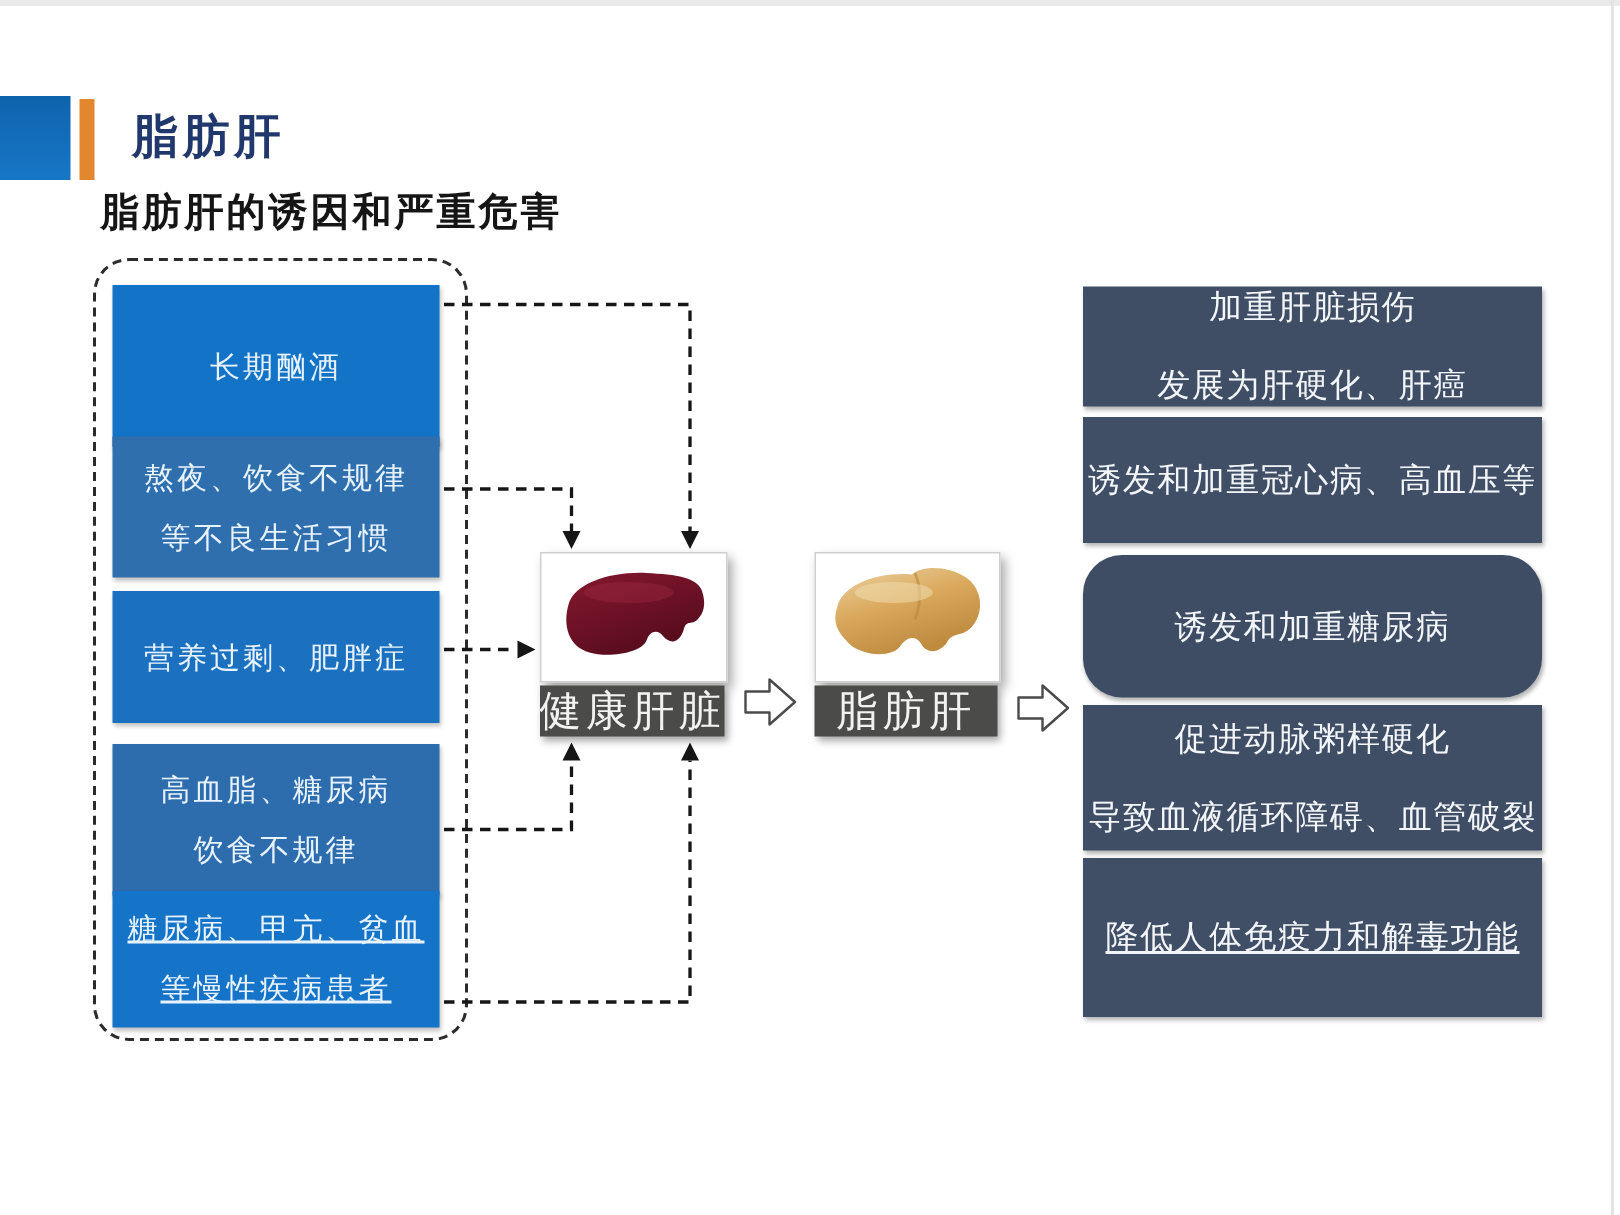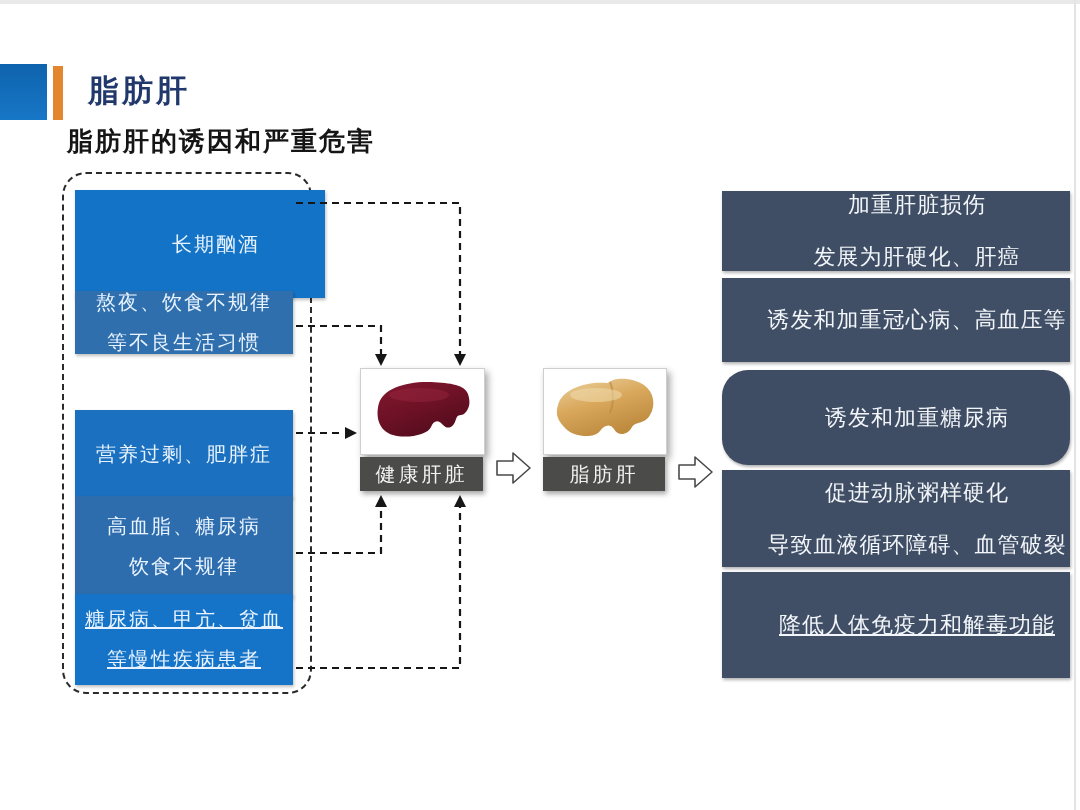--- a/index.html
+++ b/index.html
@@ -18,46 +18,46 @@
     color:#20386b;letter-spacing:3px;}
   .subtitle{position:absolute;left:67px;top:124px;margin:0;font-size:26px;font-weight:bold;
     color:#151515;letter-spacing:2px;}
 
   
   .causes-border{position:absolute;left:62px;top:172px;width:246px;height:518px;
     border:2px dashed #2b2b2b;border-radius:24px;}
   .cause{position:absolute;left:75px;width:218px;display:flex;flex-direction:column;
     justify-content:center;align-items:center;row-gap:13px;color:#e8f3ff;
     font-size:20px;letter-spacing:2px;box-shadow:1px 2px 3px rgba(0,0,0,.25);}
-  .c1{top:190px;height:108px;background:#1373c6;padding-left:32px;}
-  .c2{top:291px;height:63px;background:#2f6fad;}
-  .c3{top:410px;height:88px;background:#1b70bf;}
+  .c1{top:190px;height:108px;background:#1373c6;}
+  .c2{top:291px;height:94px;background:#2f6fad;}
+  .c3{top:394px;height:88px;background:#1b70bf;}
   .c4{top:496px;height:101px;background:#2d6cad;}
   .c5{top:594px;height:91px;background:#1573c8;text-decoration:underline;}
 
   
   .effect{position:absolute;left:722px;width:306px;display:flex;flex-direction:column;
     justify-content:center;align-items:center;row-gap:22px;color:#f2f5f9;background:#3f4e64;
-    font-size:22px;letter-spacing:1px;box-shadow:1px 2px 3px rgba(0,0,0,.3);padding-left:42px;}
+    font-size:22px;letter-spacing:1px;box-shadow:1px 2px 3px rgba(0,0,0,.3);}
   .e1{top:191px;height:80px;}
   .e2{top:278px;height:84px;background:#404f66;}
   .e3{top:370px;height:95px;background:#3e4d63;border-radius:26px;}
   .e4{top:470px;height:97px;}
   .e5{top:572px;height:106px;background:#414f66;text-decoration:underline;}
 
   .txt-line{white-space:nowrap;}
   .txt-line:empty{display:none;}
 
   
   .frame{position:absolute;background:#fff;border:1px solid #cfcfcf;
     box-shadow:3px 4px 7px rgba(0,0,0,.35);}
   .frame-healthy{left:360px;top:368px;width:123px;height:85px;}
   .frame-fatty{left:543px;top:368px;width:122px;height:85px;}
   .liver-label{position:absolute;height:34px;background:#4b4b49;color:#f2f2f2;
-    display:flex;align-items:center;justify-content:center;font-size:20px;letter-spacing:3px;
+    display:flex;align-items:center;justify-content:center;font-size:28px;letter-spacing:3px;
     box-shadow:2px 3px 5px rgba(0,0,0,.35);}
   .label-healthy{left:360px;top:457px;width:123px;}
   .label-fatty{left:543px;top:457px;width:122px;}
 
   .overlay{position:absolute;left:0;top:0;width:1080px;height:810px;pointer-events:none;}
 </style>
 </head>
 <body>
 
 <div class="slide">

